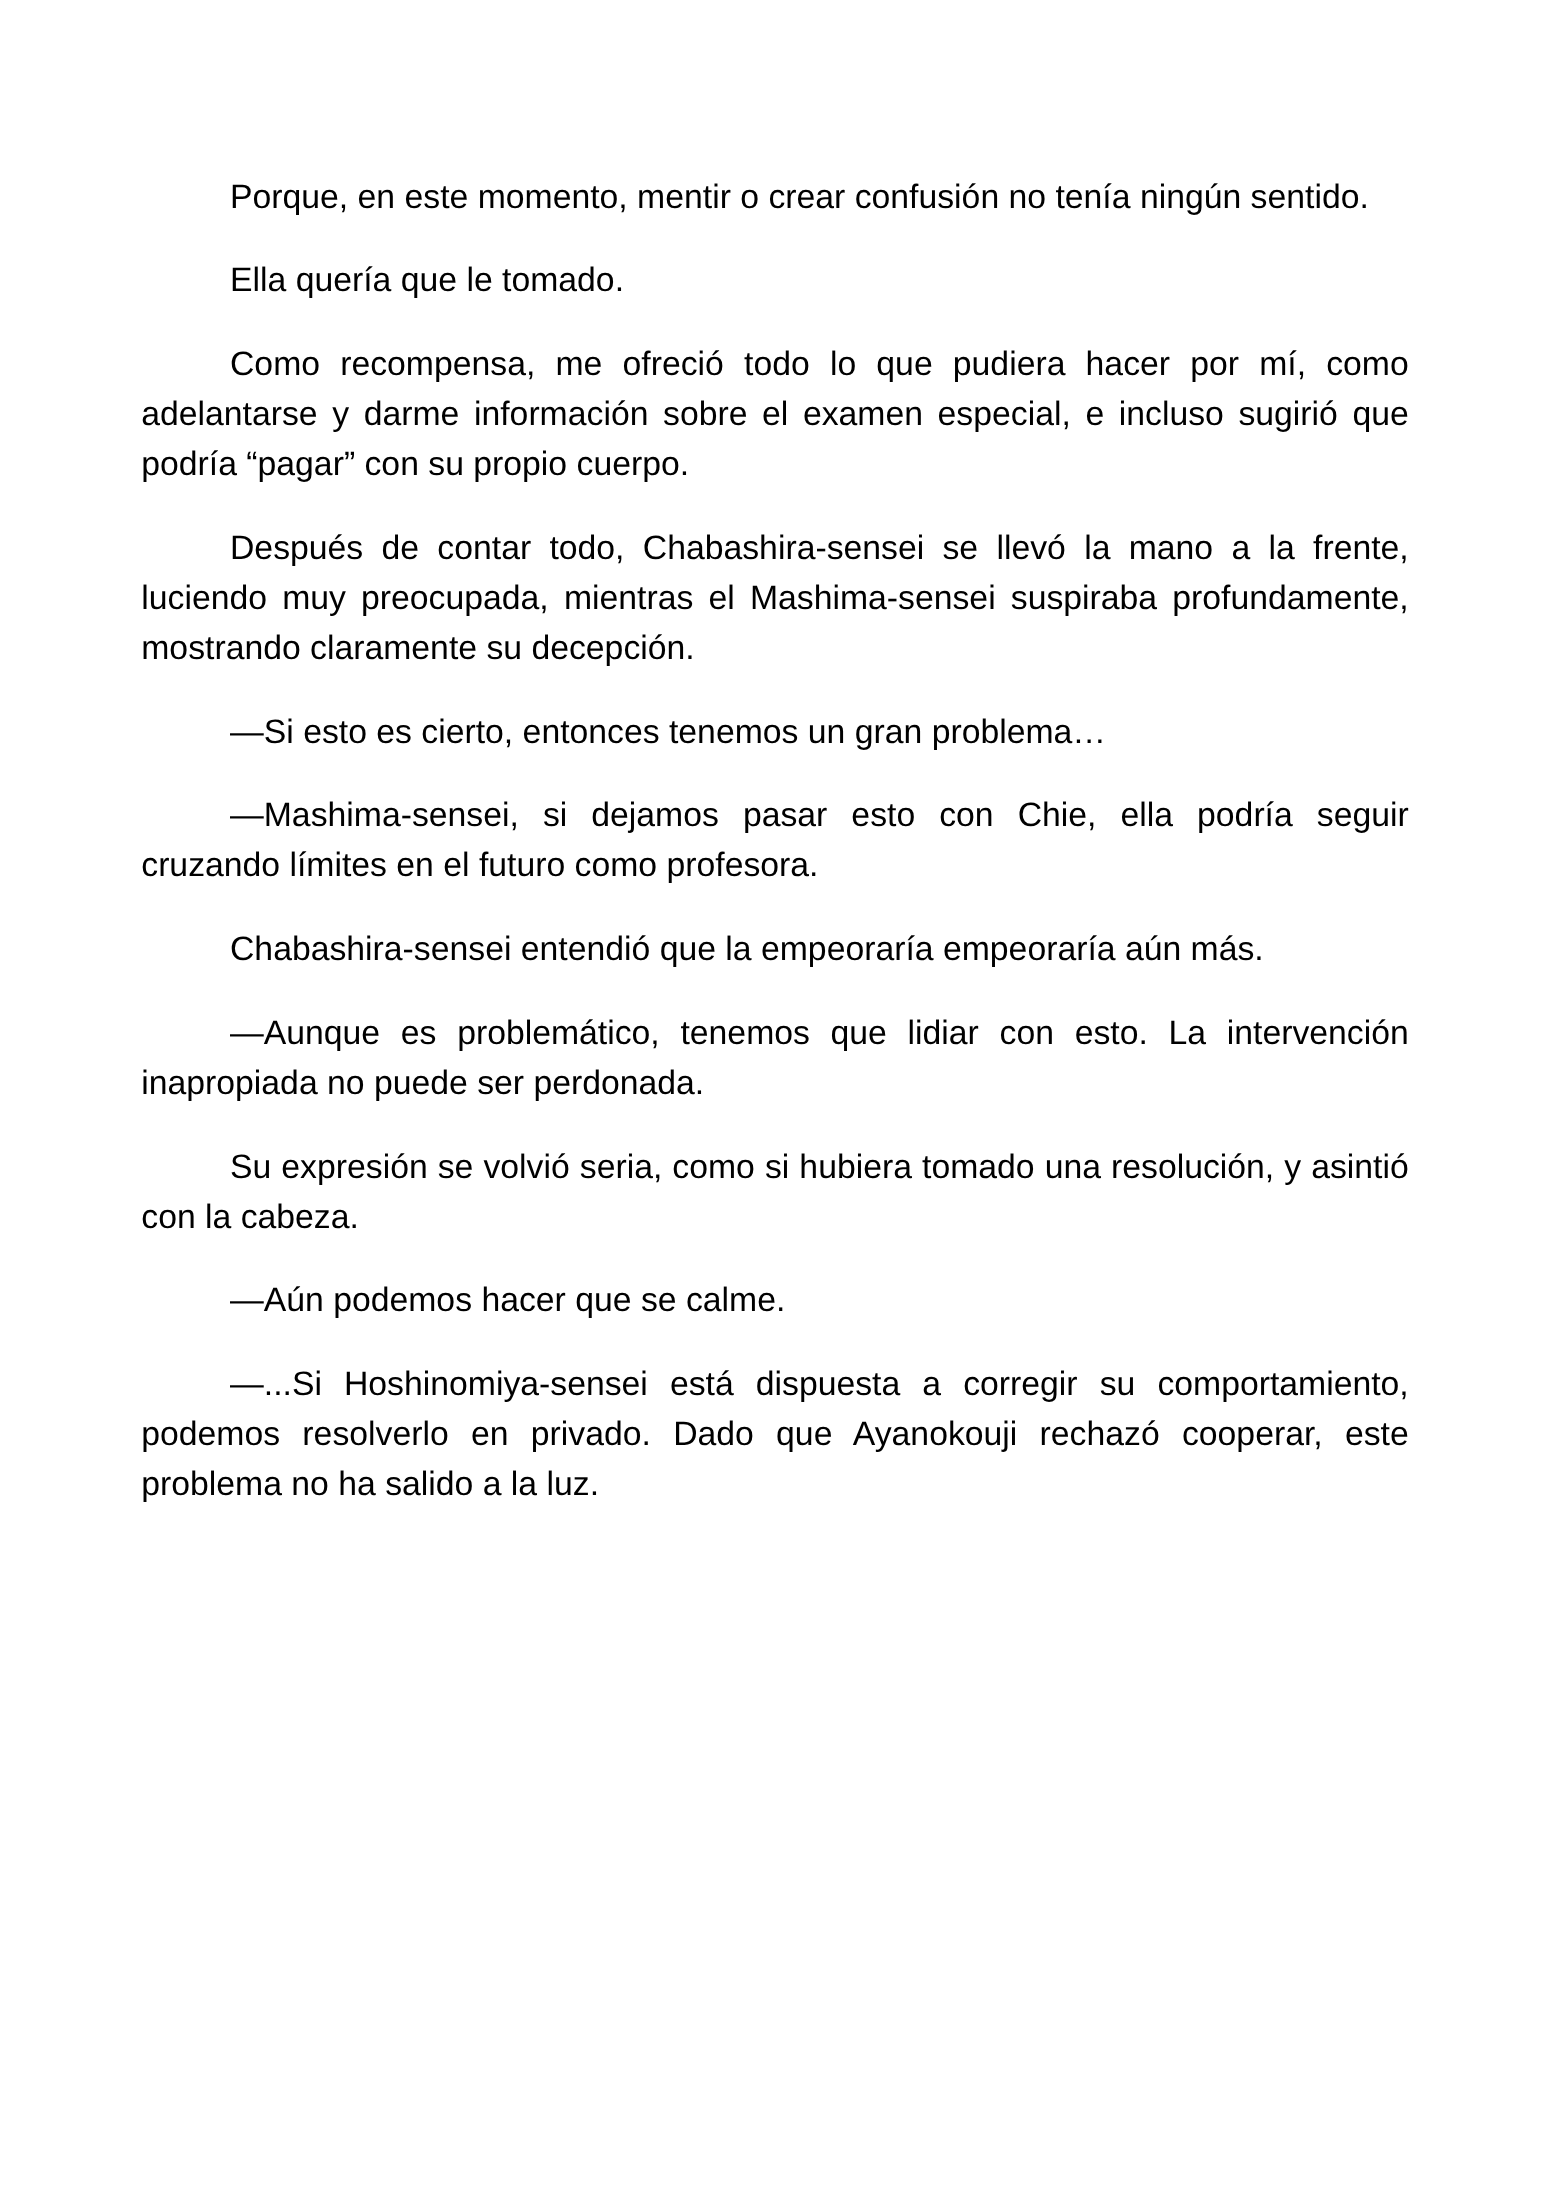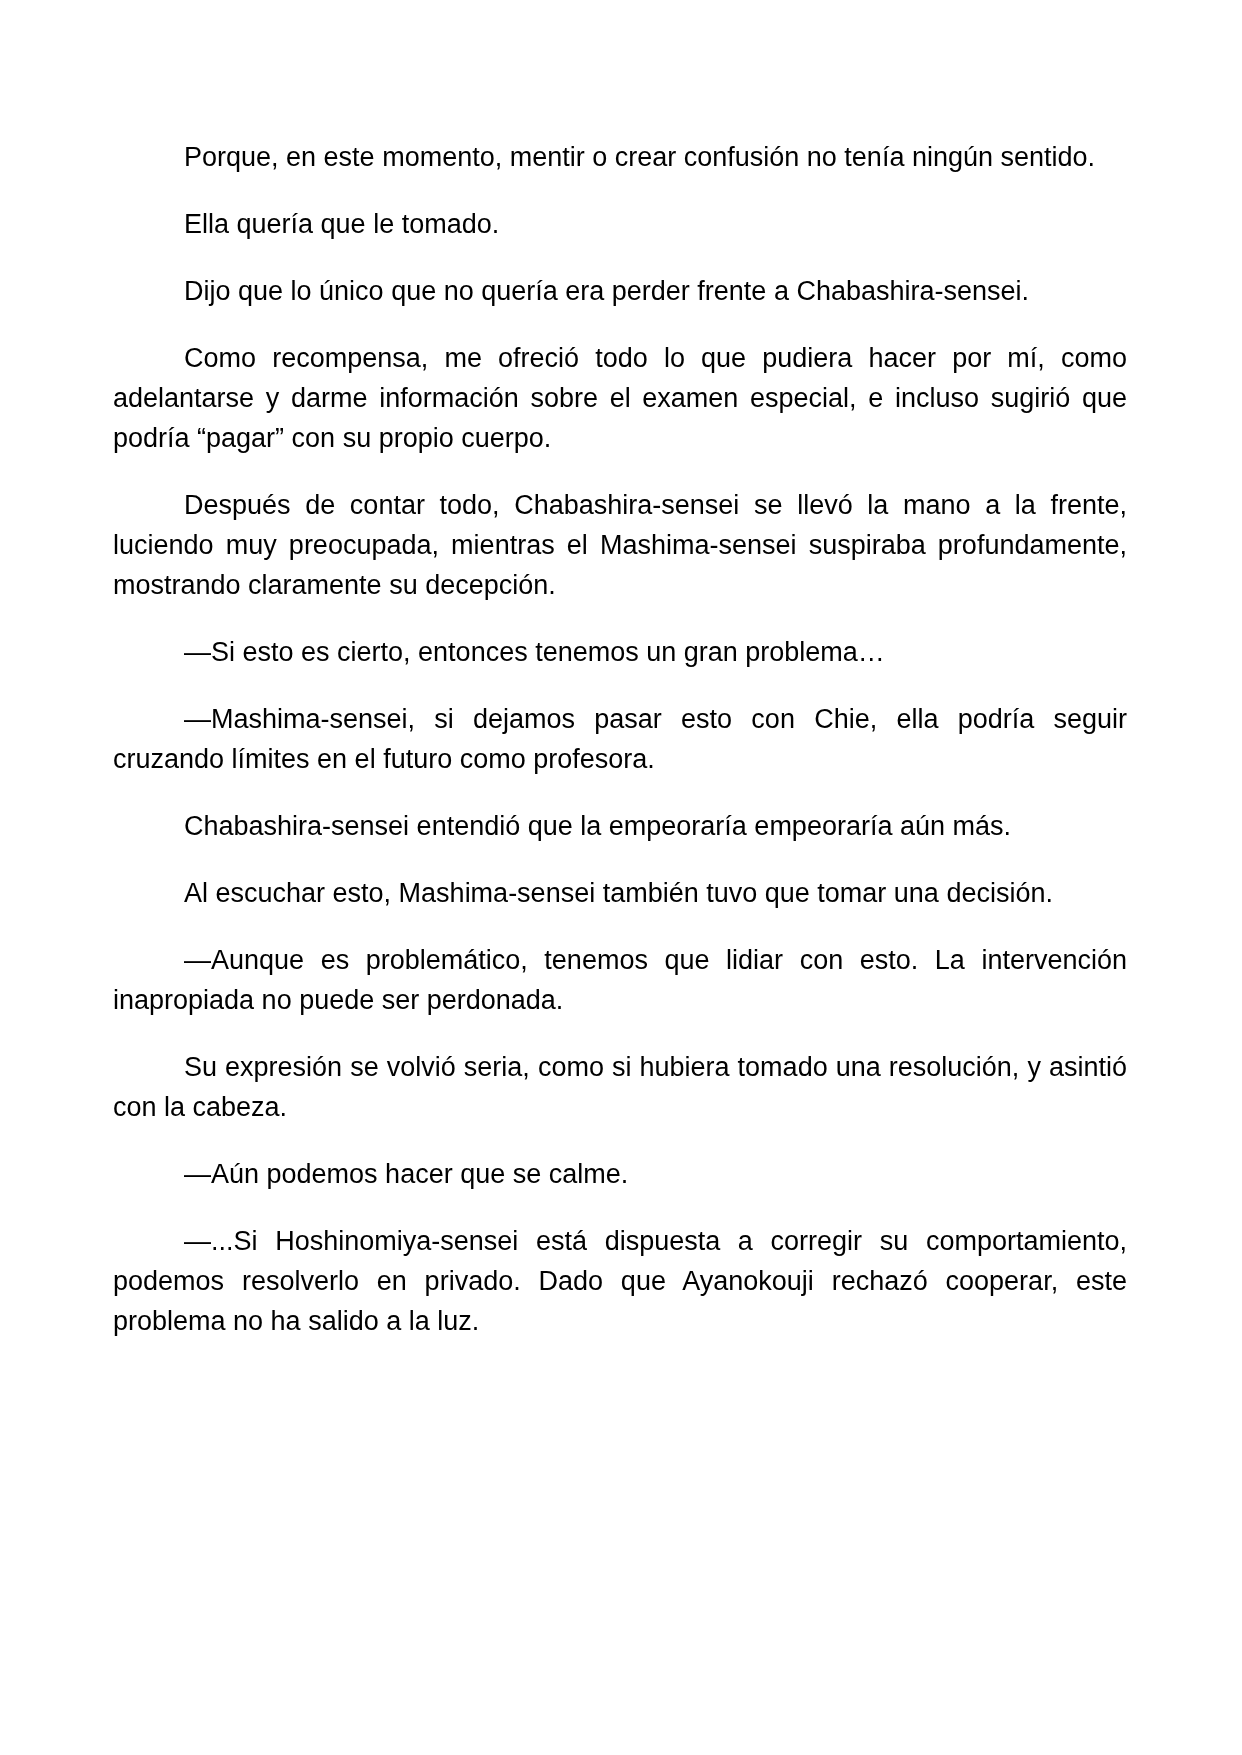--- a/index.html
+++ b/index.html
@@ -38,27 +38,25 @@
 </style>
 </head>
 <body>
 
 <div class="page">
 
   <main class="body-text">
 
   <p>Porque, en este momento, mentir o crear confusión no tenía ningún sentido.</p>
       <p>Ella quería que le tomado.</p>
-      <p>Dijo que lo único que no quería era perder frente a Chabashira-sensei.</p>
       <p>Como recompensa, me ofreció todo lo que pudiera hacer por mí, como adelantarse y darme información sobre el examen especial, e incluso sugirió que podría “pagar” con su propio cuerpo.</p>
       <p>Después de contar todo, Chabashira-sensei se llevó la mano a la frente, luciendo muy preocupada, mientras el Mashima-sensei suspiraba profundamente, mostrando claramente su decepción.</p>
       <p>—Si esto es cierto, entonces tenemos un gran problema…</p>
       <p>—Mashima-sensei, si dejamos pasar esto con Chie, ella podría seguir cruzando límites en el futuro como profesora.</p>
       <p>Chabashira-sensei entendió que la empeoraría empeoraría aún más.</p>
-      <p>Al escuchar esto, Mashima-sensei también tuvo que tomar una decisión.</p>
       <p>—Aunque es problemático, tenemos que lidiar con esto. La intervención inapropiada no puede ser perdonada.</p>
       <p>Su expresión se volvió seria, como si hubiera tomado una resolución, y asintió con la cabeza.</p>
       <p>—Aún podemos hacer que se calme.</p>
       <p>—...Si Hoshinomiya-sensei está dispuesta a corregir su comportamiento, podemos resolverlo en privado. Dado que Ayanokouji rechazó cooperar, este problema no ha salido a la luz.</p>
     </main>
 
   <div class="page-footer">pág. 102</div>
 
 </div>
 

